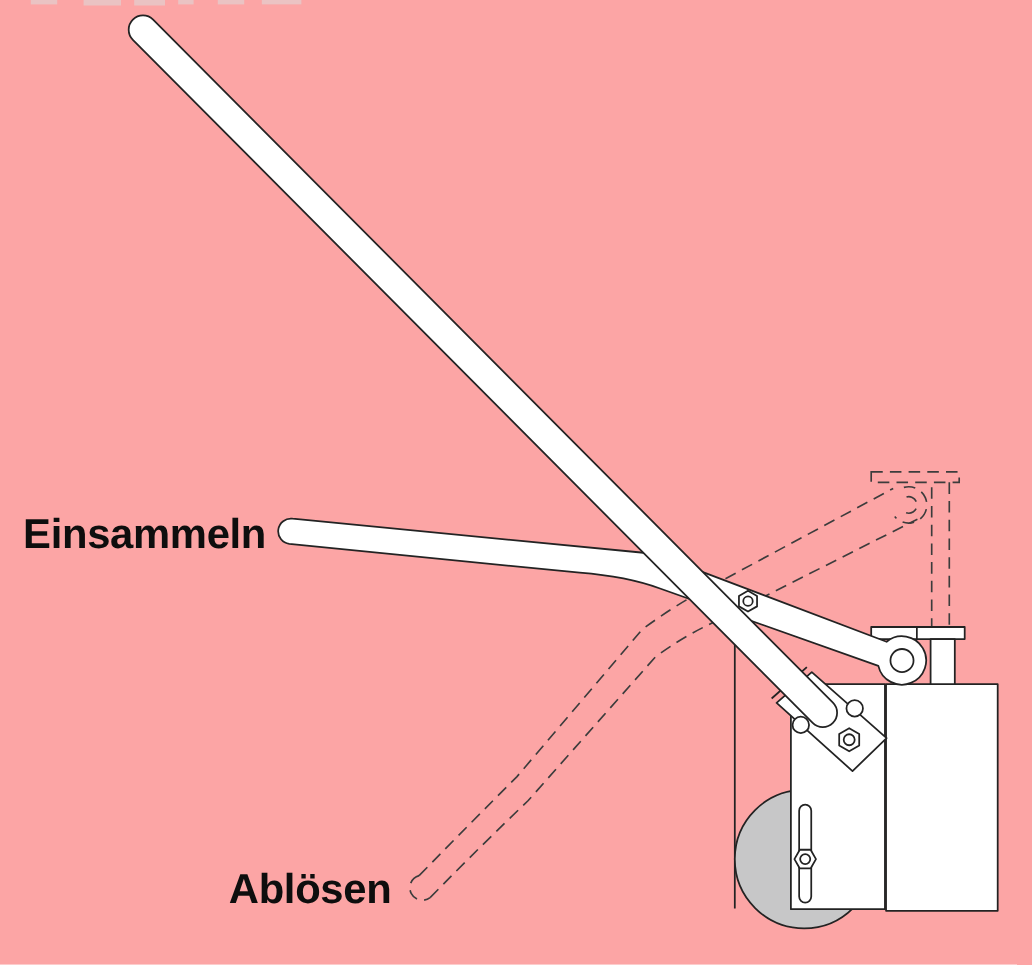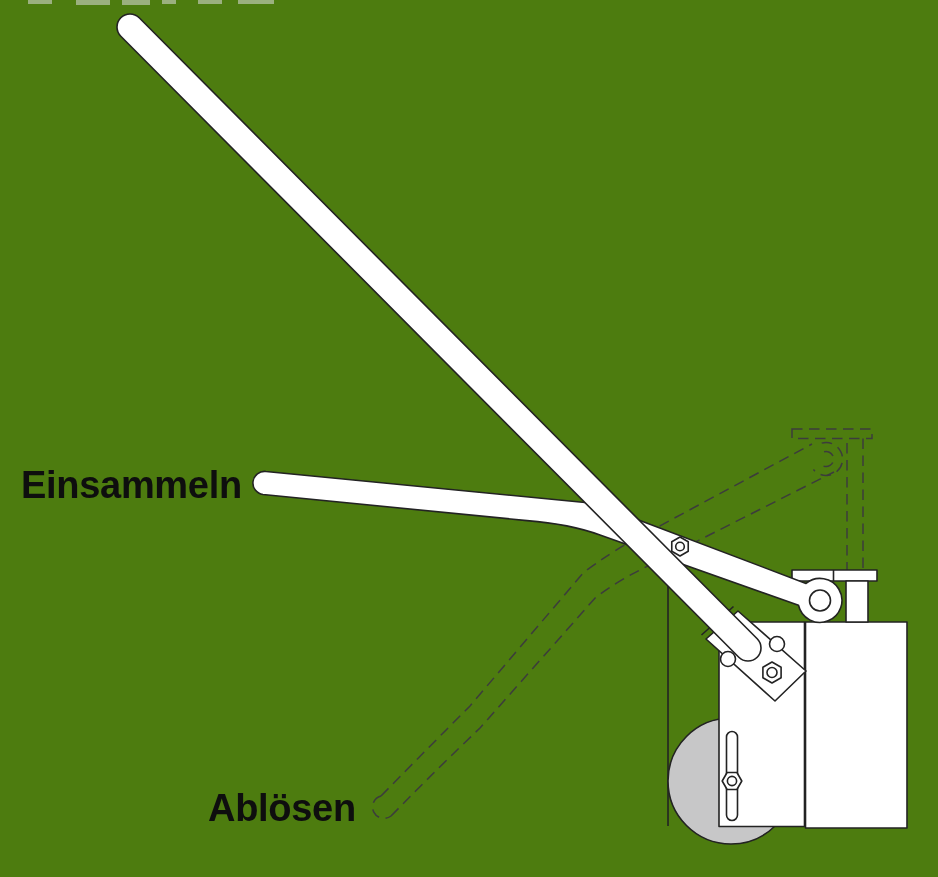--- a/index.html
+++ b/index.html
@@ -1,19 +1,19 @@
 <!DOCTYPE html>
 <html><head>
 <meta charset="utf-8">
 <style>
   html,body{margin:0;padding:0;background:#ffffff;}
   .canvas{
     position:relative;
     width:938px;height:877px;
-    background:#4d7c0f;
+    background:#fca5a5;
     overflow:hidden;
     font-family:"Liberation Sans", sans-serif;
   }
   .canvas svg{position:absolute;left:0;top:0;}
   text.diagram-label{
     font-family:"Liberation Sans", sans-serif;
     font-weight:bold;
     font-size:38px;
     letter-spacing:-0.3px;
   }

